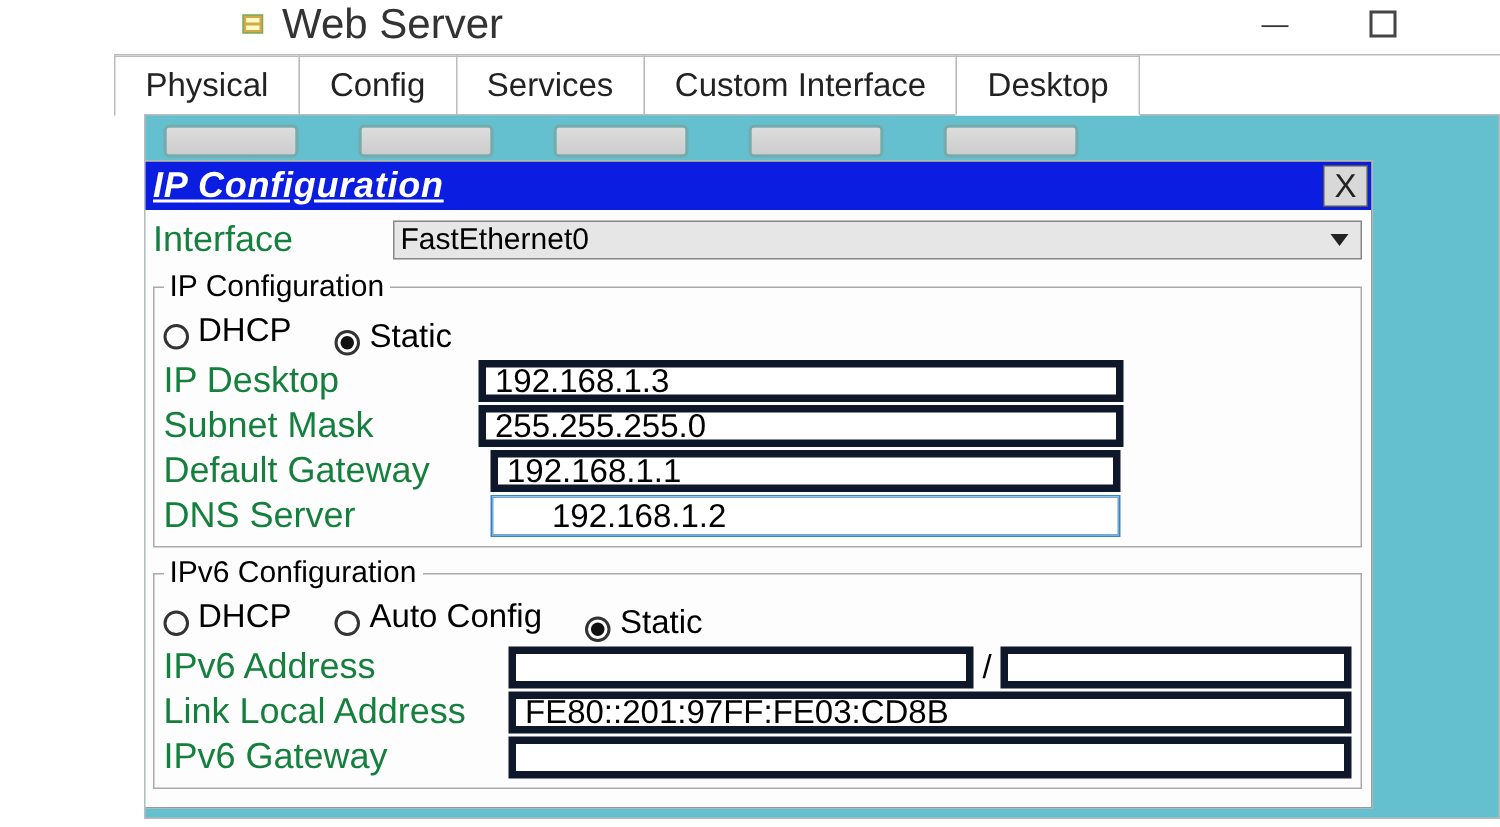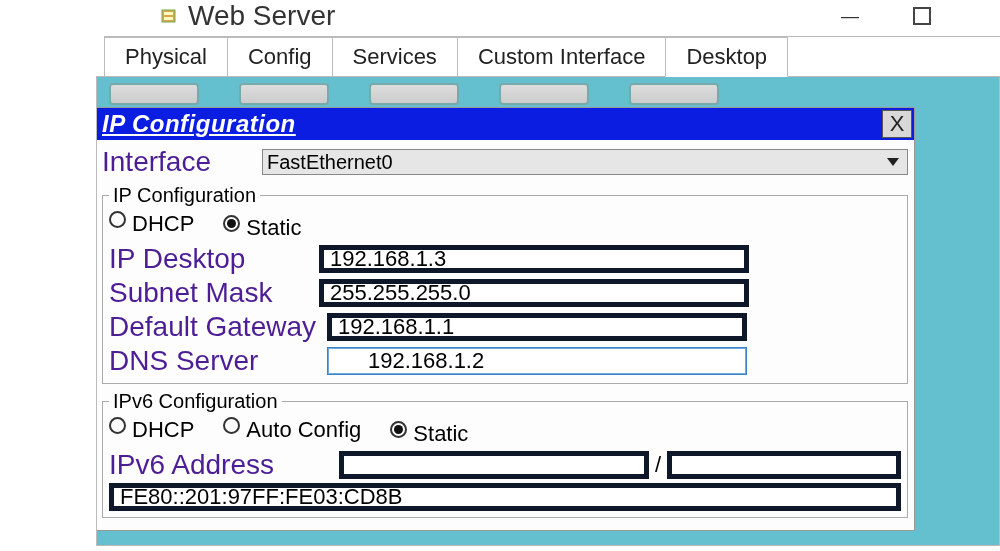--- a/index.html
+++ b/index.html
@@ -33,21 +33,21 @@
   }
   .winctrl .btn {
     width: 36px; height: 24px;
     display:flex; align-items:center; justify-content:center;
     font-size: 18px; color: #333;
   }
   .winctrl .square { border: 2px solid #444; width: 18px; height: 18px; }
   .tabs {
     display: flex;
     border-top: 1px solid #bbb;
-    margin-left: 104px;
+    margin-left: 76px;
     margin-right: 0;
   }
   .tab {
     padding: 6px 20px;
     font-size: 22px;
     color: #222;
     border: 1px solid #bbb;
     border-bottom: none;
     background: #fff;
     margin-right: -1px;
@@ -111,21 +111,21 @@
     color: #222;
     display:flex; align-items:center; justify-content:center;
     font-size: 22px;
     border: 1px solid #555;
     margin: 2px 2px 2px 0;
   }
   .dialog-body {
     padding: 4px 6px 8px 6px;
   }
   .row { display: flex; align-items: center; margin: 2px 0; }
-  .lbl { font-size: 28px; color: #4c1d95; }
+  .lbl { font-size: 24px; color: #15803d; }
   .iface-label { width: 160px; }
   .select {
     flex: 1;
     height: 26px;
     border: 1px solid #888;
     background: #e6e6e6;
     font-size: 20px;
     padding: 0 4px;
     display:flex; align-items:center; justify-content:space-between;
   }
@@ -136,21 +136,21 @@
     border-top: 8px solid #222;
     margin-right: 4px;
   }
   fieldset {
     border: 1px solid #aaa;
     margin: 6px 0 4px 0;
     padding: 4px 6px 6px 6px;
   }
   legend { font-size: 20px; padding: 0 4px; }
   .radio {
-    display: inline-flex; align-items: flex-start; margin-right: 24px;
+    display: inline-flex; align-items: flex-end; margin-right: 24px;
     font-size: 22px;
   }
   .radio .circ {
     width: 17px; height: 17px; border: 2px solid #333; border-radius: 50%;
     margin-right: 6px; display:inline-flex; align-items:center; justify-content:center;
   }
   .radio.sel .circ::after {
     content: ""; width: 9px; height: 9px; background: #111; border-radius: 50%;
   }
   .form-row { display:flex; align-items:center; margin-top: 2px; }
@@ -273,19 +273,24 @@
         </div>
         <div class="form-row v6">
           <span class="lbl">IPv6 Address</span>
           <div class="slashcell">
             <input class="txt main" value="" style="">
             <span class="slash">/</span>
             <input class="txt prefix" value="" style="">
           </div>
         </div>
         <div class="form-row v6">
+          <span class="lbl">Link Local Address</span>
           <input class="txt" value="FE80::201:97FF:FE03:CD8B" style="">
+        </div>
+        <div class="form-row v6">
+          <span class="lbl">IPv6 Gateway</span>
+          <input class="txt" value="" style="">
         </div>
       </fieldset>
 
     </div>
   </div>
 </div>
 
 </body></html>

